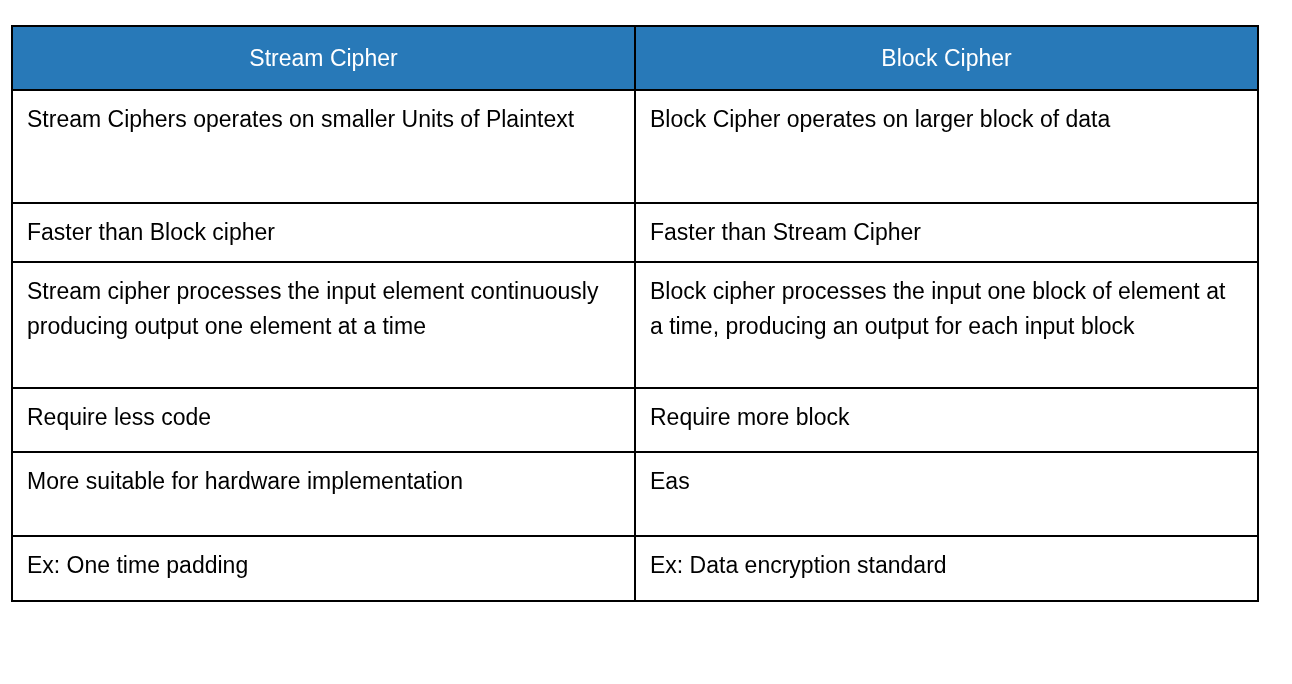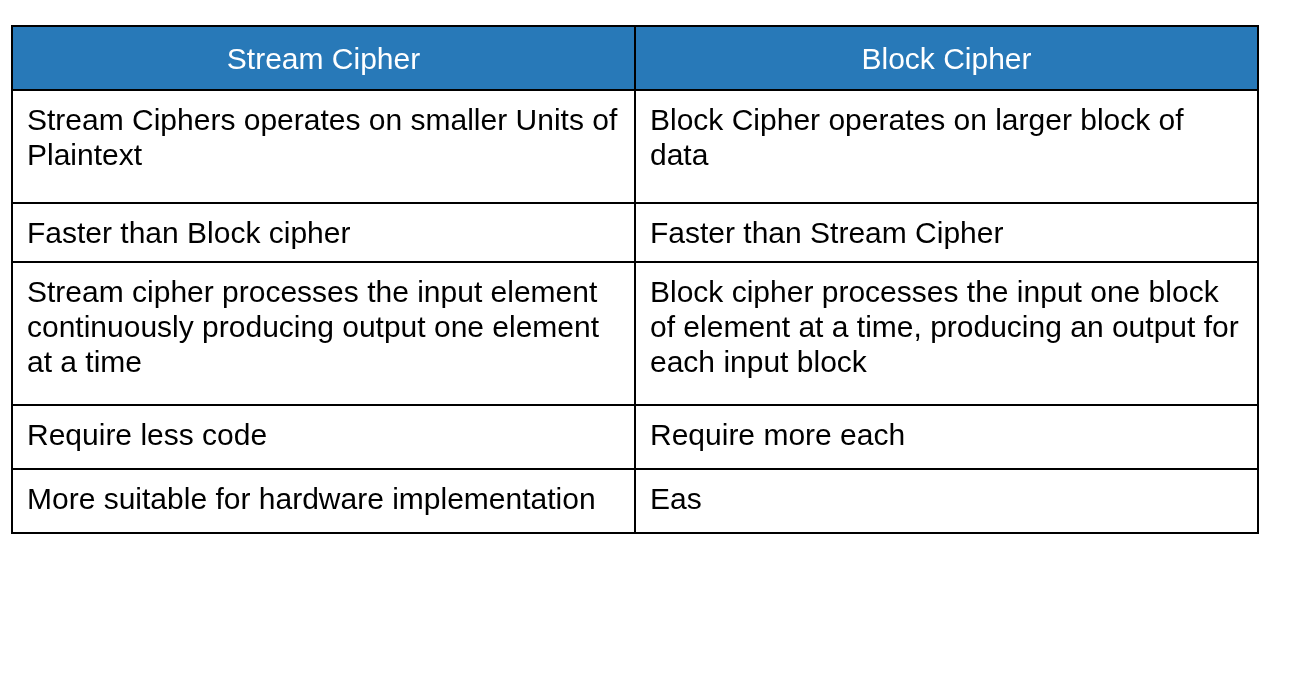--- a/index.html
+++ b/index.html
@@ -27,44 +27,44 @@
     border-collapse:collapse;
     table-layout:fixed;
     width:1248px;
     margin:25px 0 0 11px;
     background:var(--cell-bg);
   }
   table.cipher-table col{width:50%;}
   table.cipher-table th,
   table.cipher-table td{
     border:2px solid var(--border-color);
-    font-size:30px;
+    font-size:23px;
     line-height:35px;
     vertical-align:top;
     overflow:hidden;
   }
   table.cipher-table th{
     background:var(--header-bg);
     color:var(--header-text);
     font-weight:400;
     text-align:center;
     vertical-align:middle;
     height:64px;
     padding:6px 14px;
   }
   table.cipher-table td{
     color:var(--body-text);
     text-align:left;
     padding:11px 16px 11px 14px;
   }
   tr.rh-1{height:113px;}
   tr.rh-2{height:45px;}
-  tr.rh-3{height:143px;padding-left:27px;}
+  tr.rh-3{height:126px;padding-left:27px;}
   tr.rh-4{height:64px;padding-left:28px;}
-  tr.rh-5{height:64px;}
+  tr.rh-5{height:84px;}
   tr.rh-6{height:65px;}
   tr.rh-7{height:66px;}
 </style>
 </head>
 <body>
 
 <div class="page">
   <table class="cipher-table">
     <colgroup>
       <col>
@@ -84,21 +84,25 @@
       <tr class="rh-2">
         <td>Faster than Block cipher</td>
         <td>Faster than Stream Cipher</td>
       </tr>
       <tr class="rh-3">
         <td>Stream cipher processes the input element continuously producing output one element at a time</td>
         <td>Block cipher processes the input one block of element at a time, producing an output for each input block</td>
       </tr>
       <tr class="rh-4">
         <td>Require less code</td>
-        <td>Require more each</td>
+        <td>Require more block</td>
       </tr>
       <tr class="rh-5">
         <td>More suitable for hardware implementation</td>
         <td>Eas</td>
+      </tr>
+      <tr class="rh-6">
+        <td>Ex: One time padding</td>
+        <td>Ex: Data encryption standard</td>
       </tr>
     </tbody>
   </table>
 </div>
 
 </body></html>

